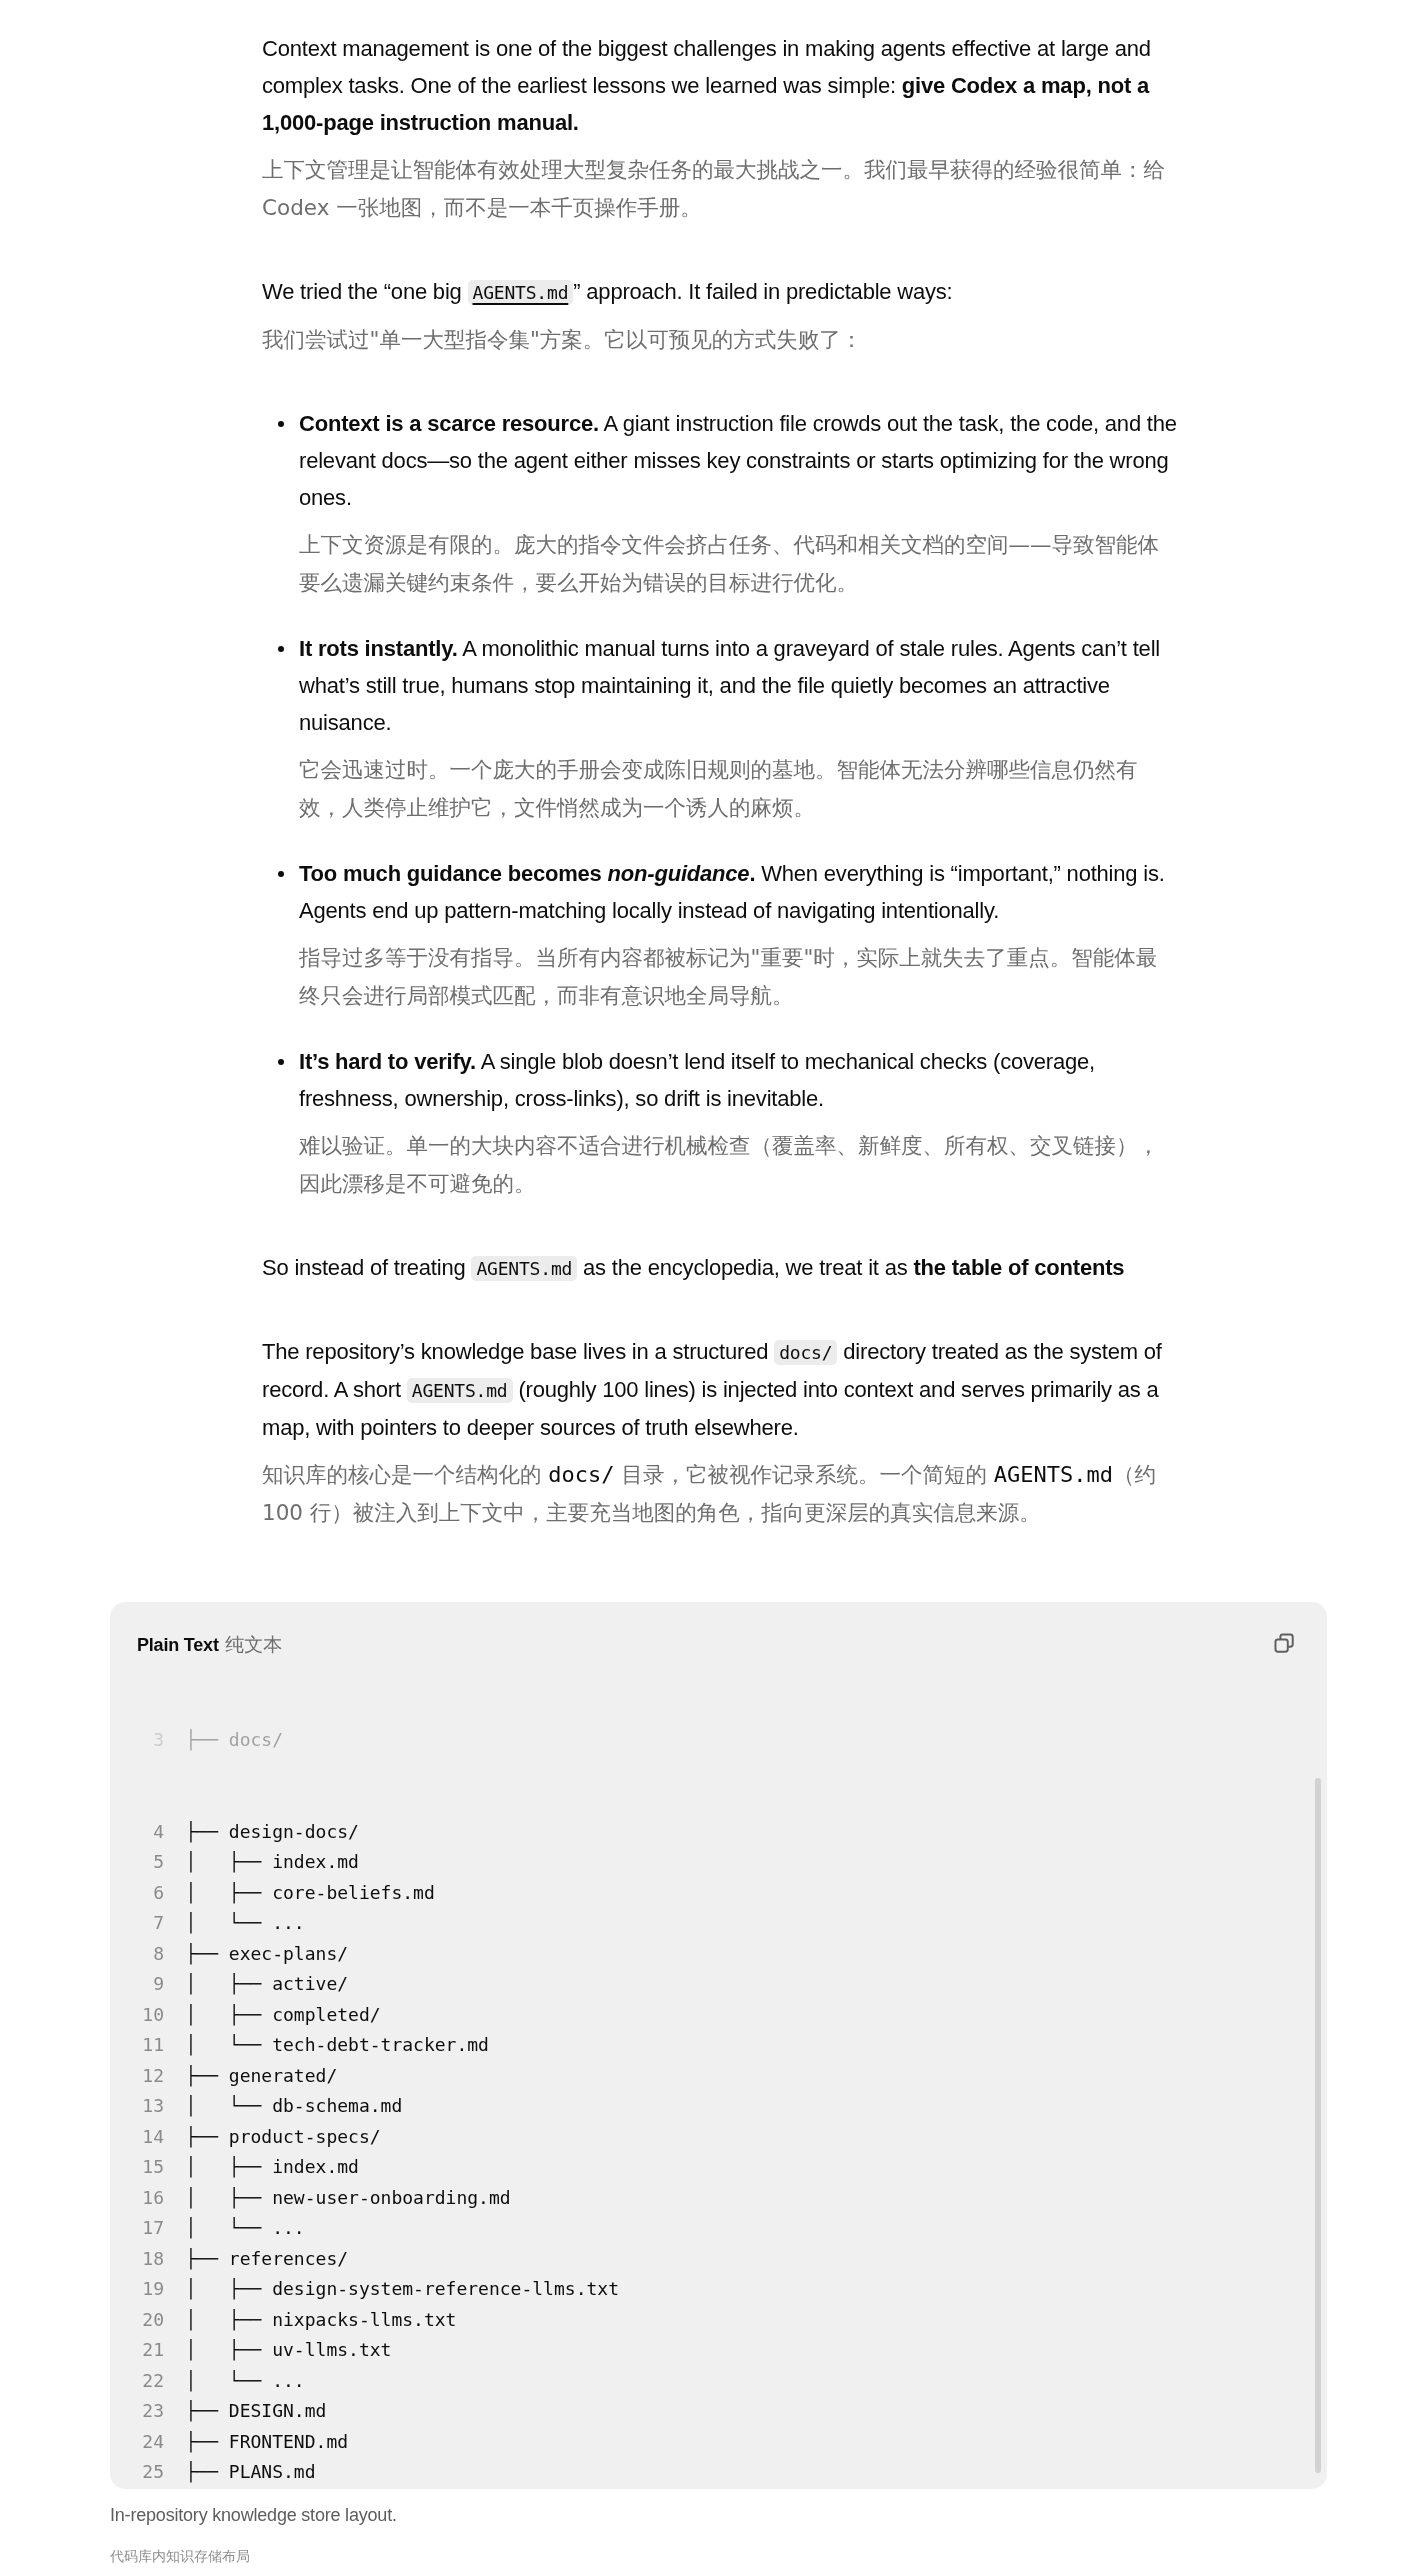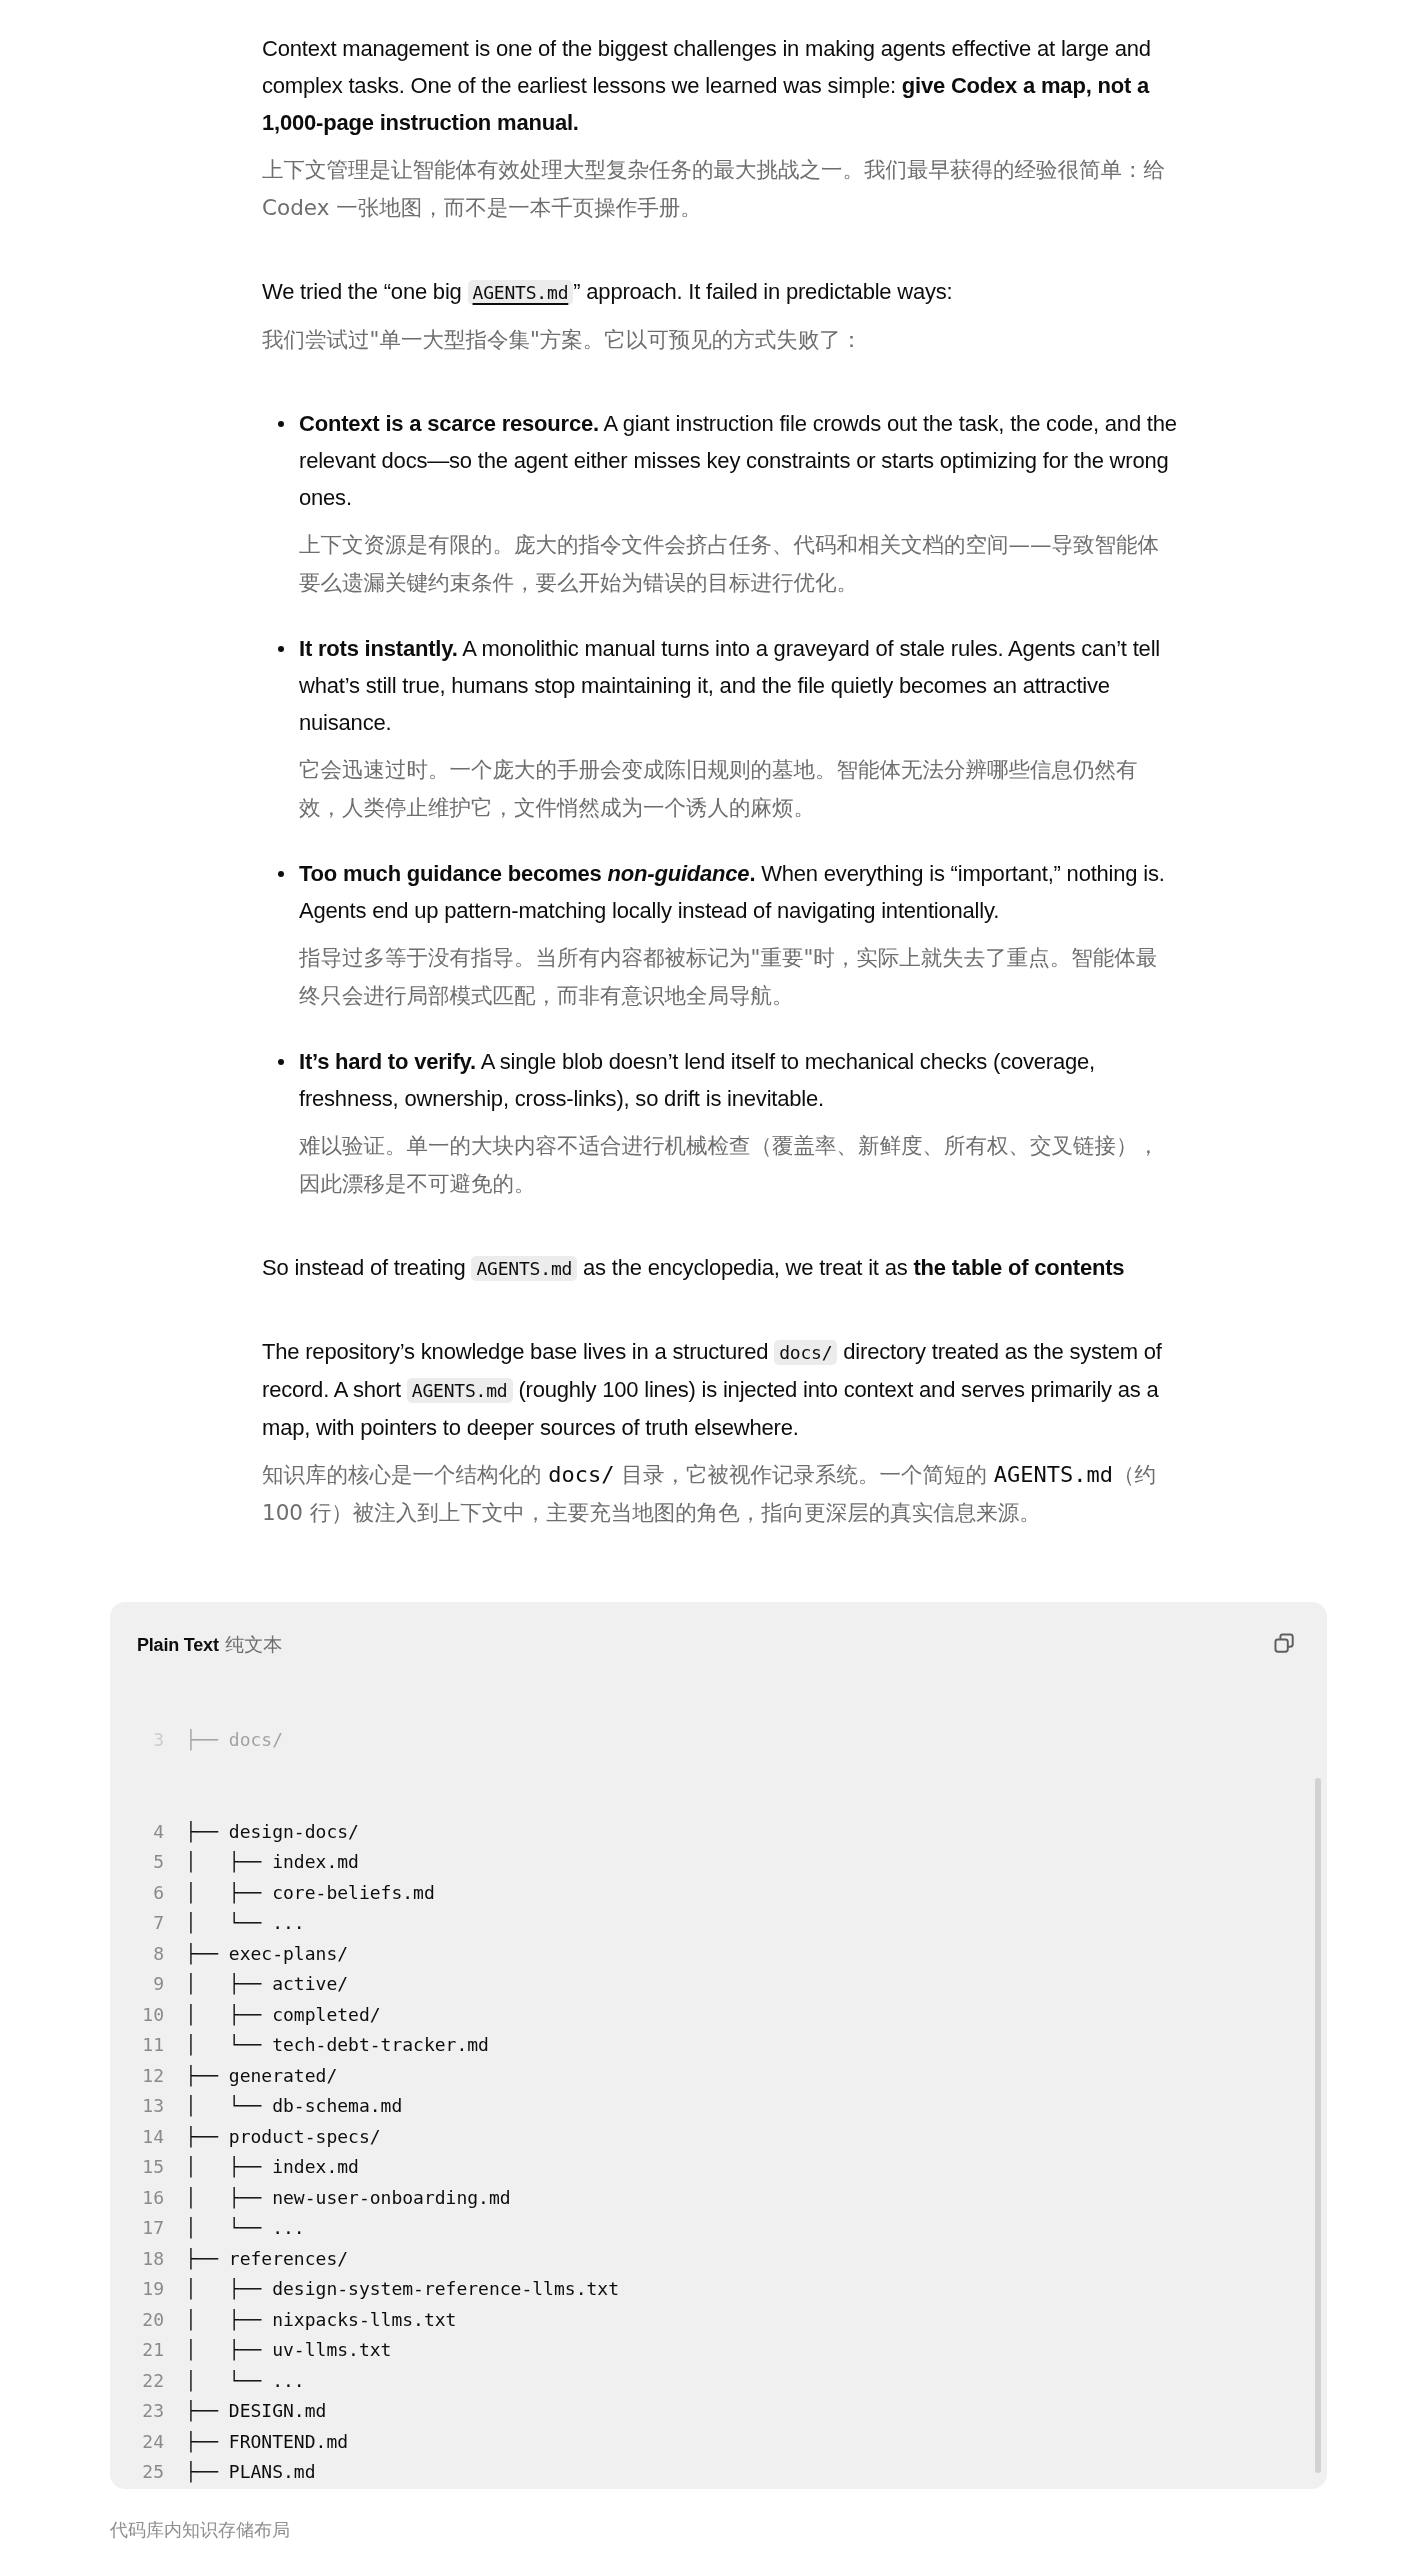--- a/index.html
+++ b/index.html
@@ -137,21 +137,21 @@
     left: 110px;
     top: 2502px;
     width: 991px;
   }
   .caption .en {
     font-size: 18px;
     line-height: 26.4px;
     color: #5d5d5d;
   }
   .caption .zh {
-    font-size: 18px;
+    font-size: 14px;
     line-height: 26.4px;
     color: #8f8f8f;
     margin-top: 15px;
   }
 </style>
 </head>
 <body>
 
 <div class="article">
 
@@ -206,15 +206,16 @@
   </div>
   <div class="code-body">
     <div class="code-lines" id="code-lines">
       <div class="code-line partial"><span class="ln">3</span><span class="lc">├── docs/</span></div>
     <div class="code-line"><span class="ln">4</span><span class="lc">├── design-docs/</span></div><div class="code-line"><span class="ln">5</span><span class="lc">│   ├── index.md</span></div><div class="code-line"><span class="ln">6</span><span class="lc">│   ├── core-beliefs.md</span></div><div class="code-line"><span class="ln">7</span><span class="lc">│   └── ...</span></div><div class="code-line"><span class="ln">8</span><span class="lc">├── exec-plans/</span></div><div class="code-line"><span class="ln">9</span><span class="lc">│   ├── active/</span></div><div class="code-line"><span class="ln">10</span><span class="lc">│   ├── completed/</span></div><div class="code-line"><span class="ln">11</span><span class="lc">│   └── tech-debt-tracker.md</span></div><div class="code-line"><span class="ln">12</span><span class="lc">├── generated/</span></div><div class="code-line"><span class="ln">13</span><span class="lc">│   └── db-schema.md</span></div><div class="code-line"><span class="ln">14</span><span class="lc">├── product-specs/</span></div><div class="code-line"><span class="ln">15</span><span class="lc">│   ├── index.md</span></div><div class="code-line"><span class="ln">16</span><span class="lc">│   ├── new-user-onboarding.md</span></div><div class="code-line"><span class="ln">17</span><span class="lc">│   └── ...</span></div><div class="code-line"><span class="ln">18</span><span class="lc">├── references/</span></div><div class="code-line"><span class="ln">19</span><span class="lc">│   ├── design-system-reference-llms.txt</span></div><div class="code-line"><span class="ln">20</span><span class="lc">│   ├── nixpacks-llms.txt</span></div><div class="code-line"><span class="ln">21</span><span class="lc">│   ├── uv-llms.txt</span></div><div class="code-line"><span class="ln">22</span><span class="lc">│   └── ...</span></div><div class="code-line"><span class="ln">23</span><span class="lc">├── DESIGN.md</span></div><div class="code-line"><span class="ln">24</span><span class="lc">├── FRONTEND.md</span></div><div class="code-line"><span class="ln">25</span><span class="lc">├── PLANS.md</span></div><div class="code-line"><span class="ln">26</span><span class="lc">├── PRODUCT_SENSE.md</span></div></div>
   </div>
   <div class="scrollbar"></div>
 </div>
 
 <div class="caption">
+  <p class="en">In-repository knowledge store layout.</p>
   <p class="zh">代码库内知识存储布局</p>
 </div>
 
 
 </body></html>

